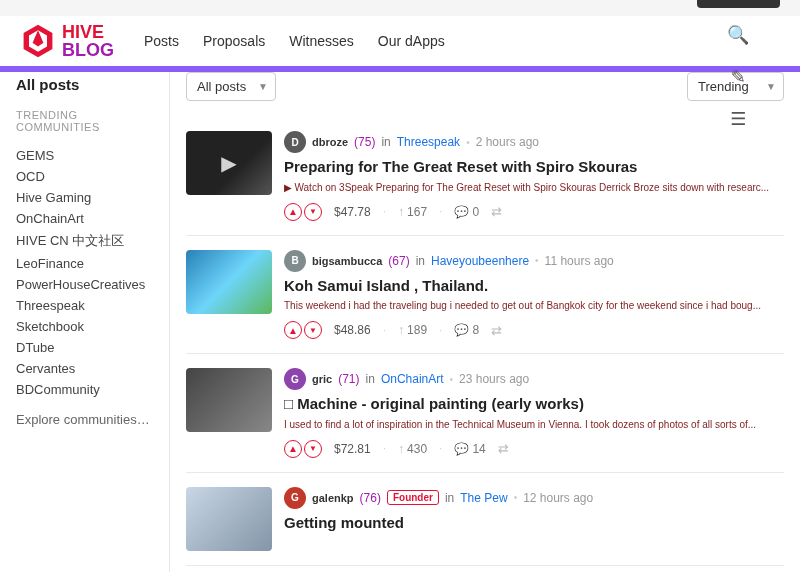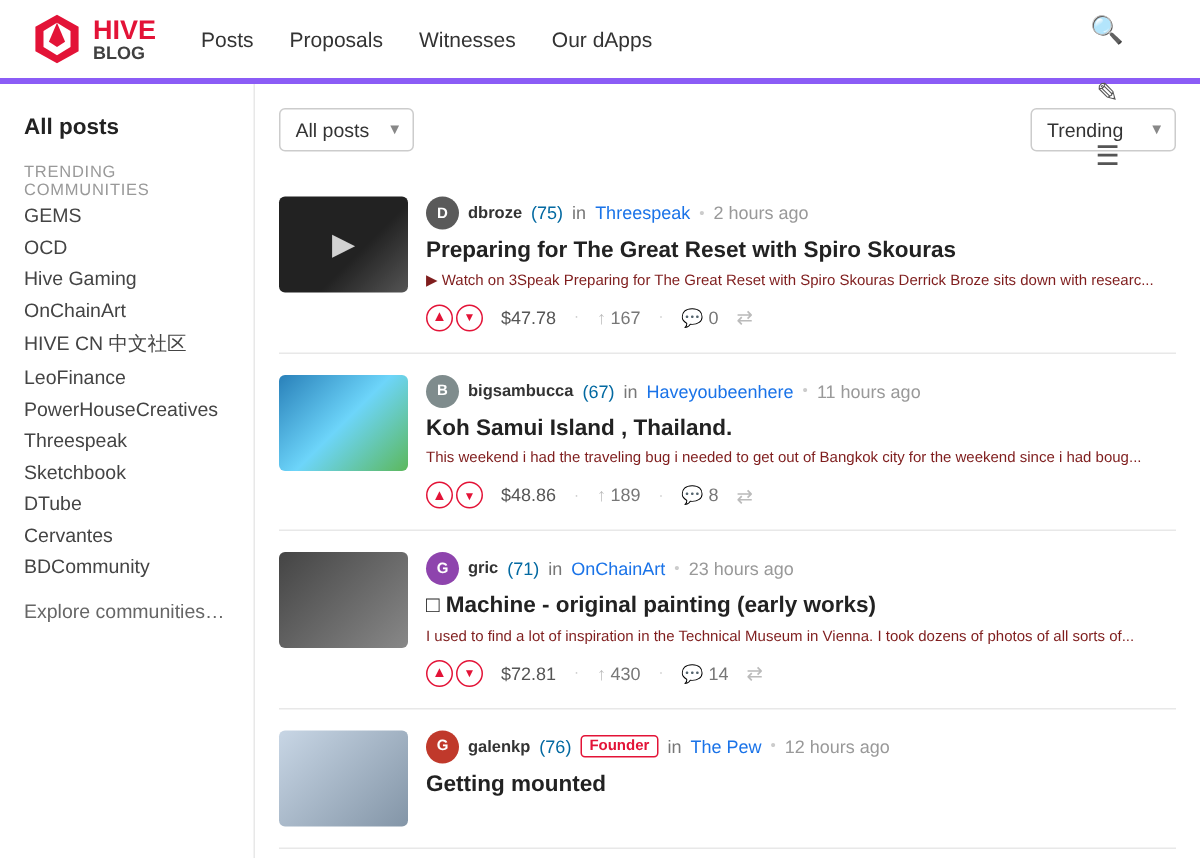--- a/index.html
+++ b/index.html
@@ -1,42 +1,42 @@
 <!DOCTYPE html>
 <html><head>
   <meta charset="utf-8">
   <style>
     * { box-sizing: border-box; margin: 0; padding: 0; }
     body { font-family: 'Segoe UI', Arial, sans-serif; font-size: 14px; color: #333; background: #f5f5f5; }
 
     
     .header {
       background: #fff;
-      border-bottom: 4px solid #8b5cf6;
+      border-bottom: 6px solid #8b5cf6;
       display: flex;
       align-items: center;
       padding: 0 20px;
       height: 56px;
       position: sticky;
-      top: 0;
+      top: 16px;
       z-index: 100;
     }
     .logo {
       display: flex;
       align-items: center;
       gap: 6px;
       text-decoration: none;
       margin-right: 30px;
     }
     .logo-icon {
       width: 36px;
       height: 36px;
     }
     .logo-text-hive { color: #e31337; font-weight: 900; font-size: 18px; line-height: 1; }
-    .logo-text-blog { color: #404040; font-weight: 900; font-size: 12px; line-height: 1; }
+    .logo-text-blog { color: #a21caf; font-weight: 900; font-size: 18px; line-height: 1; }
     .nav-links {
       display: flex;
       gap: 24px;
       flex: 1;
       align-items: center;
     }
     .nav-link {
       color: #333;
       text-decoration: none;
       font-size: 14px;
@@ -95,21 +95,21 @@
       font-size: 15px;
       font-weight: 700;
       margin-bottom: 16px;
       color: #222;
     }
     .sidebar-section-title {
       font-size: 11px;
       color: #999;
       text-transform: uppercase;
       letter-spacing: 0.5px;
-      margin-bottom: 0;
+      margin-bottom: 12px;
       margin-top: 4px;
     }
     .sidebar-item {
       display: block;
       padding: 3px 0;
       color: #444;
       text-decoration: none;
       font-size: 13px;
       cursor: pointer;
     }
@@ -188,21 +188,21 @@
       background: #bbb;
       display: flex;
       align-items: center;
       justify-content: center;
       font-size: 10px;
       color: #fff;
       font-weight: 700;
       overflow: hidden;
     }
     .post-author { font-weight: 600; font-size: 11px; color: #333; cursor: pointer; }
-    .post-rep { color: #0369a1; font-size: 12px; }
+    .post-rep { color: #a21caf; font-size: 12px; }
     .post-community { font-size: 12px; color: #555; }
     .post-community a { color: #1a73e8; text-decoration: none; }
     .post-time { font-size: 12px; color: #999; }
     .badge-founder {
       background: transparent;
       border: 1px solid #e31337;
       color: #e31337;
       border-radius: 3px;
       padding: 1px 5px;
       font-size: 10px;

